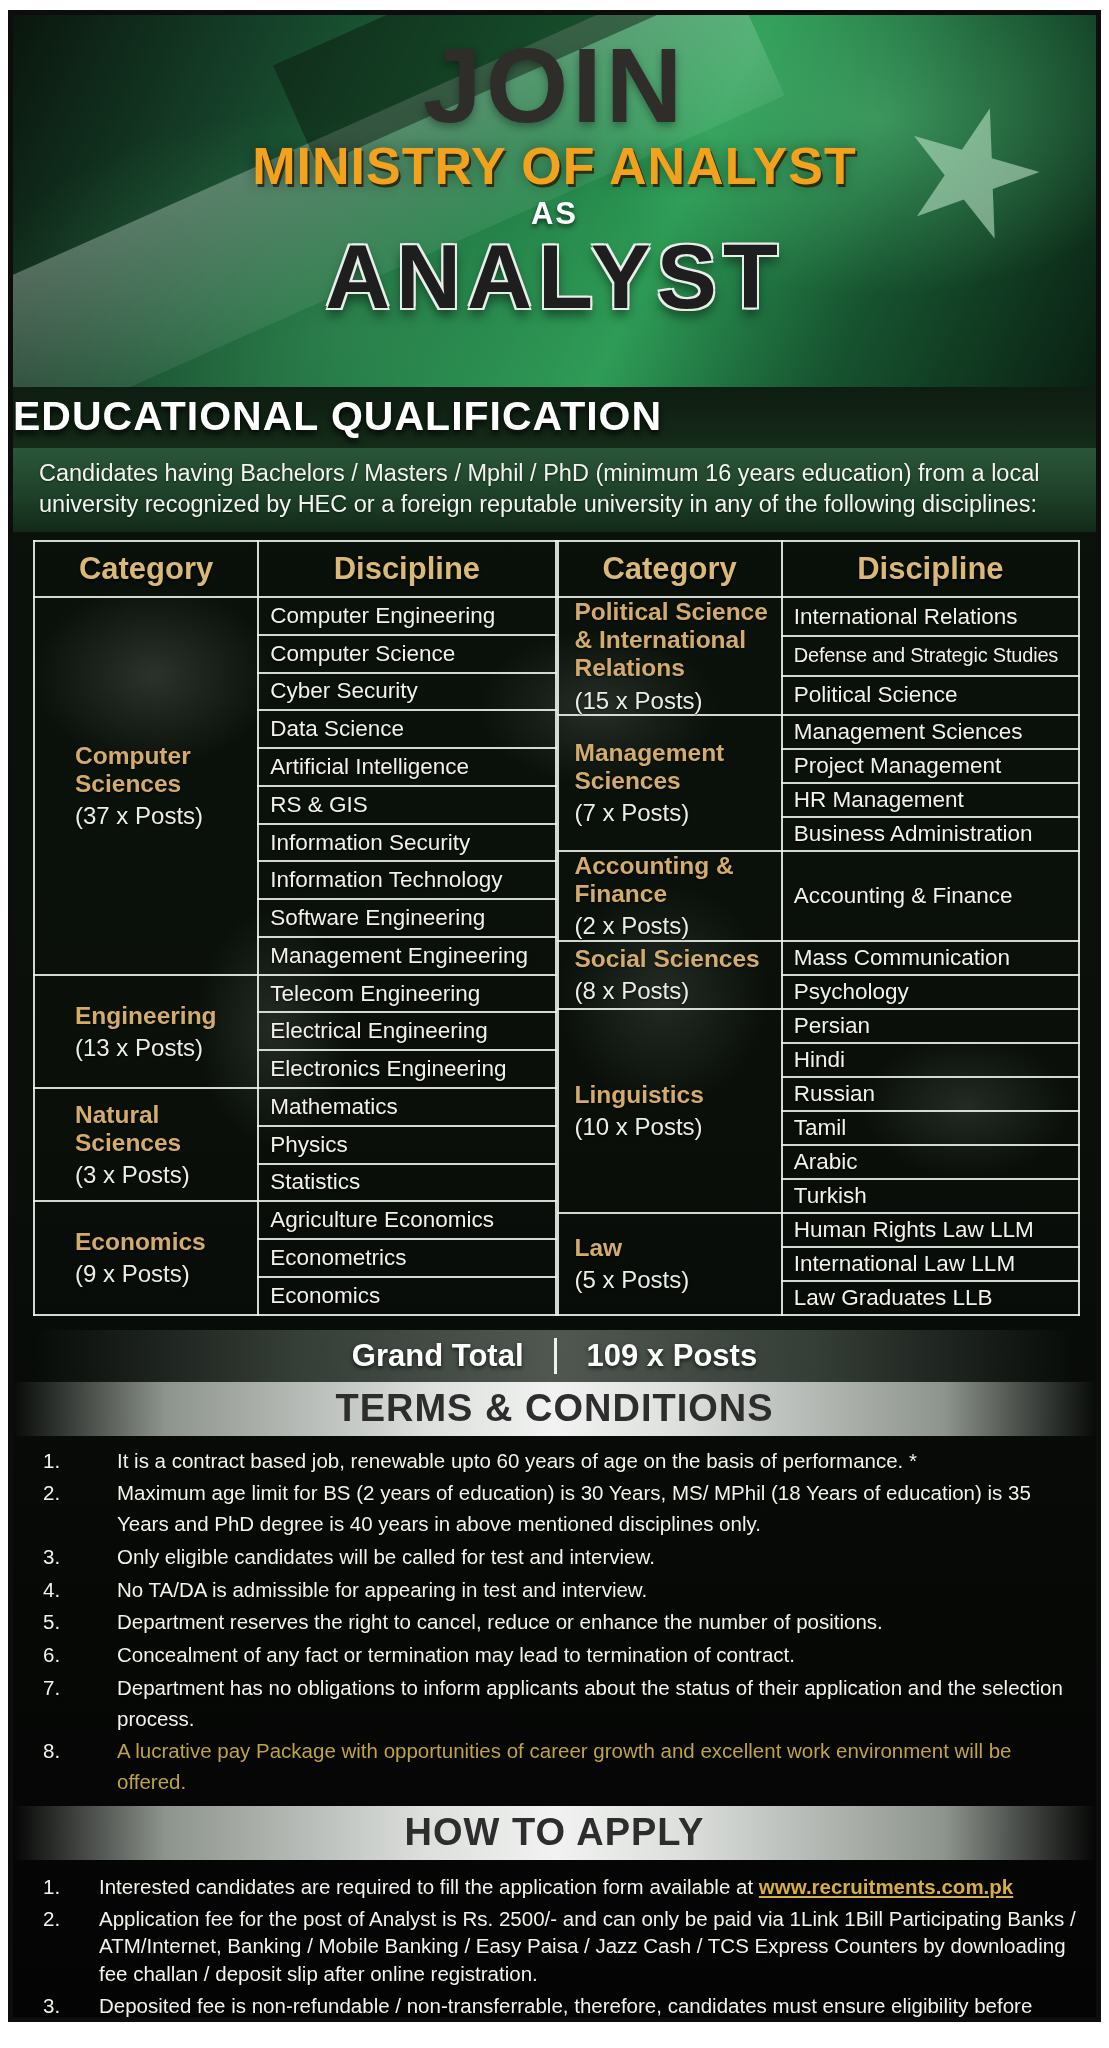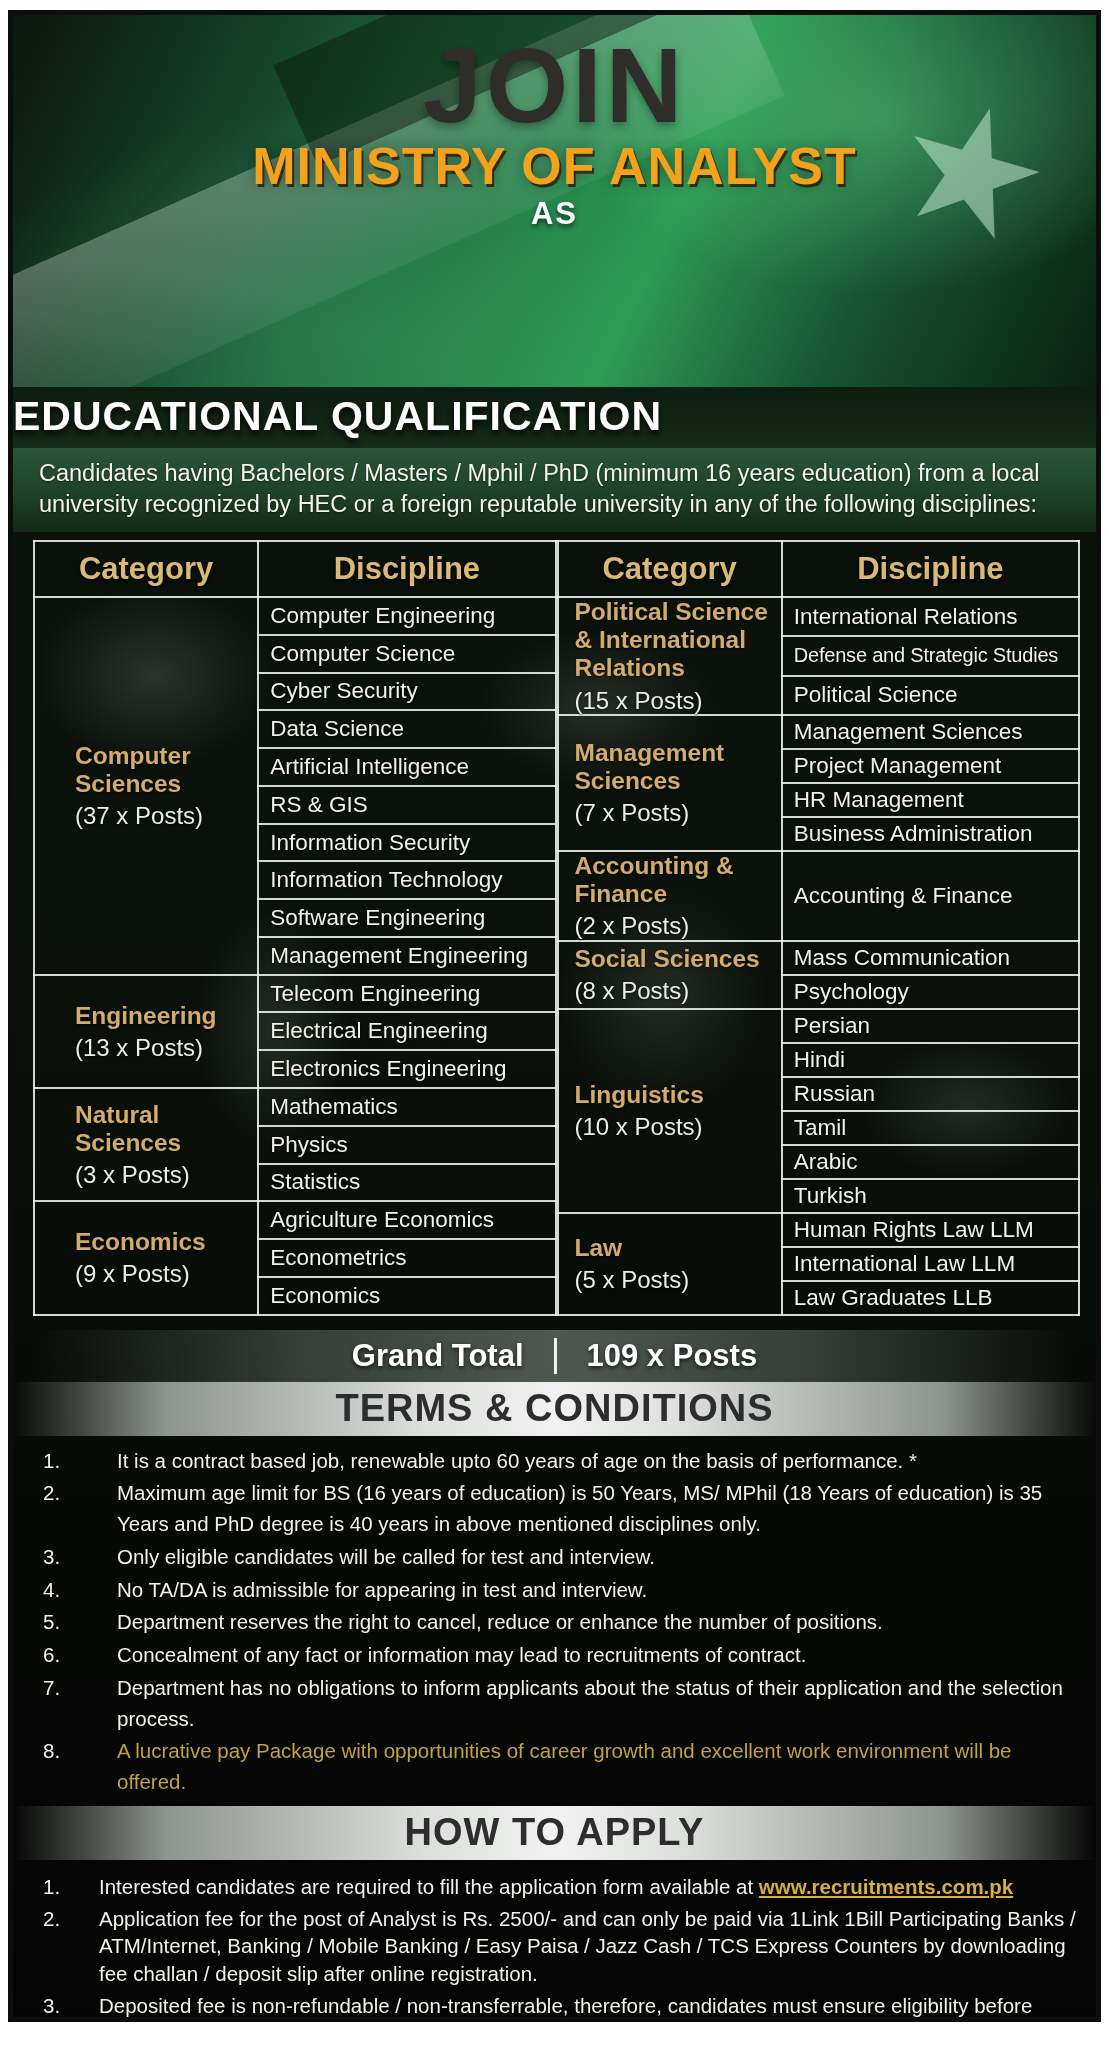--- a/index.html
+++ b/index.html
@@ -108,20 +108,21 @@
 <div class="poster">
 
   <div class="hero">
     <div class="stripe"></div>
     <div class="stripe2"></div>
     <div class="star star1">★</div>
 
     <div class="hero-join">JOIN</div>
     <div class="hero-ministry">MINISTRY OF ANALYST</div>
     <div class="hero-as">AS</div>
+    <div class="hero-analyst">ANALYST</div>
   </div>
 
   <div class="eq-heading">EDUCATIONAL QUALIFICATION</div>
 
   <div class="intro">Candidates having Bachelors / Masters / Mphil / PhD (minimum 16 years education) from a local university recognized by HEC or a foreign reputable university in any of the following disciplines:</div>
 
   <div class="tables-wrap">
     <table class="disc-table left" id="left-table">
         <thead>
           <tr>
@@ -303,25 +304,25 @@
     <span class="vbar"></span>
     <span>109 x Posts</span>
   </div>
 
   <div class="metal-band">
     <span>TERMS &amp; CONDITIONS</span>
   </div>
 
   <ol class="num-list terms-list" id="terms-list">
       <li><span class="num">1.</span><span>It is a contract based job, renewable upto 60 years of age on the basis of performance. *</span></li>
-      <li><span class="num">2.</span><span>Maximum age limit for BS (16 years of education) is 50 Years, MS/ MPhil (18 Years of education) is 35 Years and PhD degree is 40 years in above mentioned disciplines only.</span></li>
+      <li><span class="num">2.</span><span>Maximum age limit for BS (2 years of education) is 30 Years, MS/ MPhil (18 Years of education) is 35 Years and PhD degree is 40 years in above mentioned disciplines only.</span></li>
       <li><span class="num">3.</span><span>Only eligible candidates will be called for test and interview.</span></li>
       <li><span class="num">4.</span><span>No TA/DA is admissible for appearing in test and interview.</span></li>
       <li><span class="num">5.</span><span>Department reserves the right to cancel, reduce or enhance the number of positions.</span></li>
-      <li><span class="num">6.</span><span>Concealment of any fact or information may lead to recruitments of contract.</span></li>
+      <li><span class="num">6.</span><span>Concealment of any fact or termination may lead to termination of contract.</span></li>
       <li><span class="num">7.</span><span>Department has no obligations to inform applicants about the status of their application and the selection process.</span></li>
       <li class="gold"><span class="num">8.</span><span>A lucrative pay Package with opportunities of career growth and excellent work environment will be offered.</span></li>
     </ol>
 
   <div class="metal-band">
     <span>HOW TO APPLY</span>
   </div>
 
   <ol class="num-list apply-list" id="apply-list">
       <li><span class="num">1.</span><span>Interested candidates are required to fill the application form available at </span><a class="seg-link">www.recruitments.com.pk</a></li>

